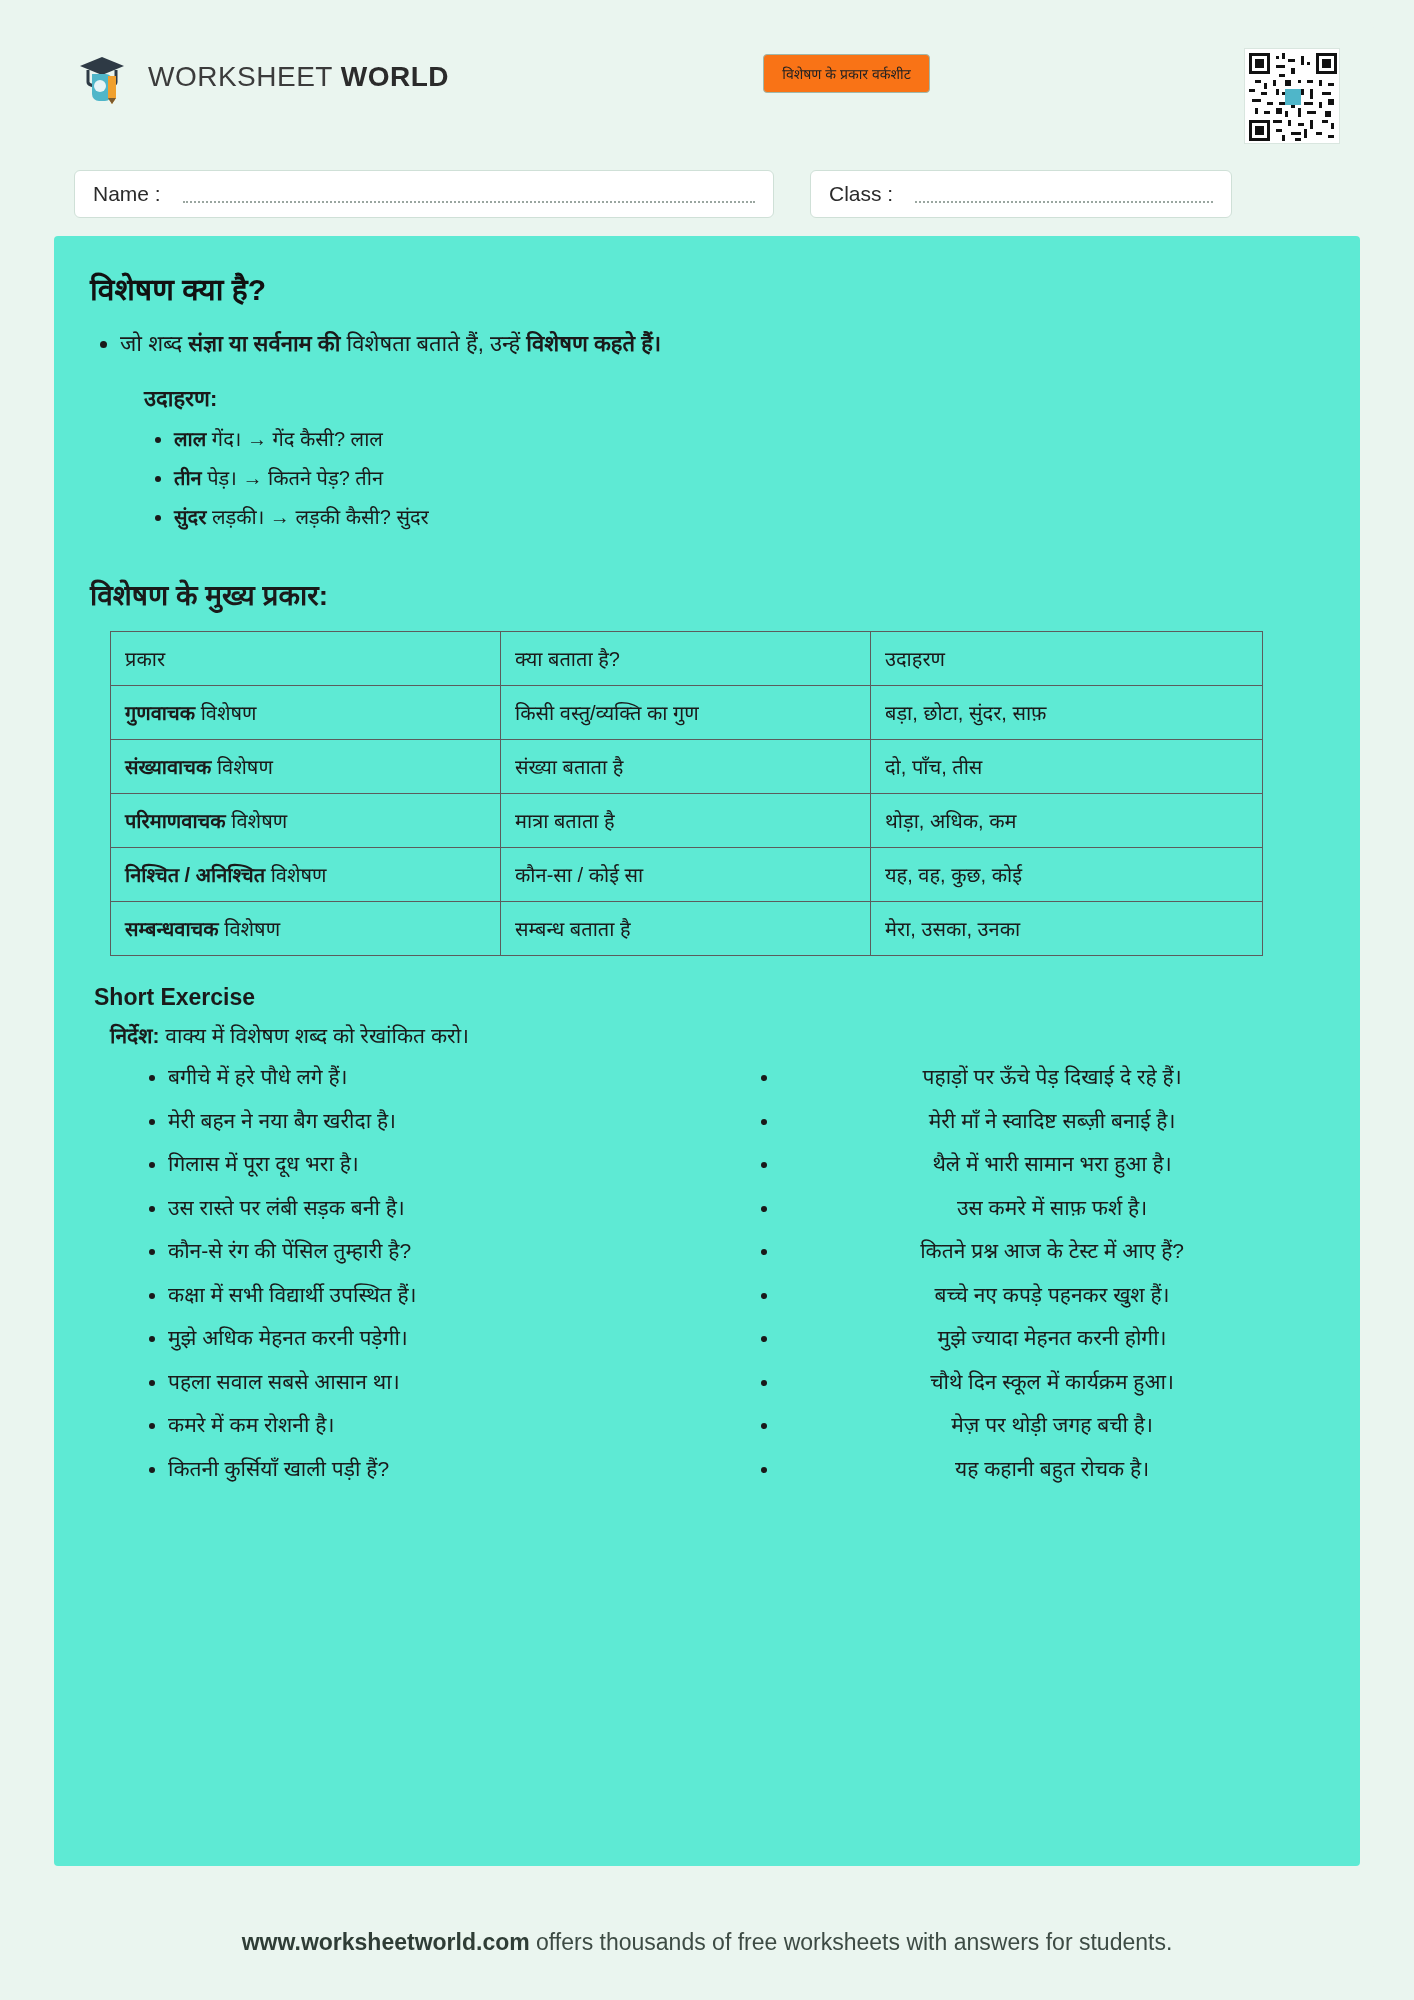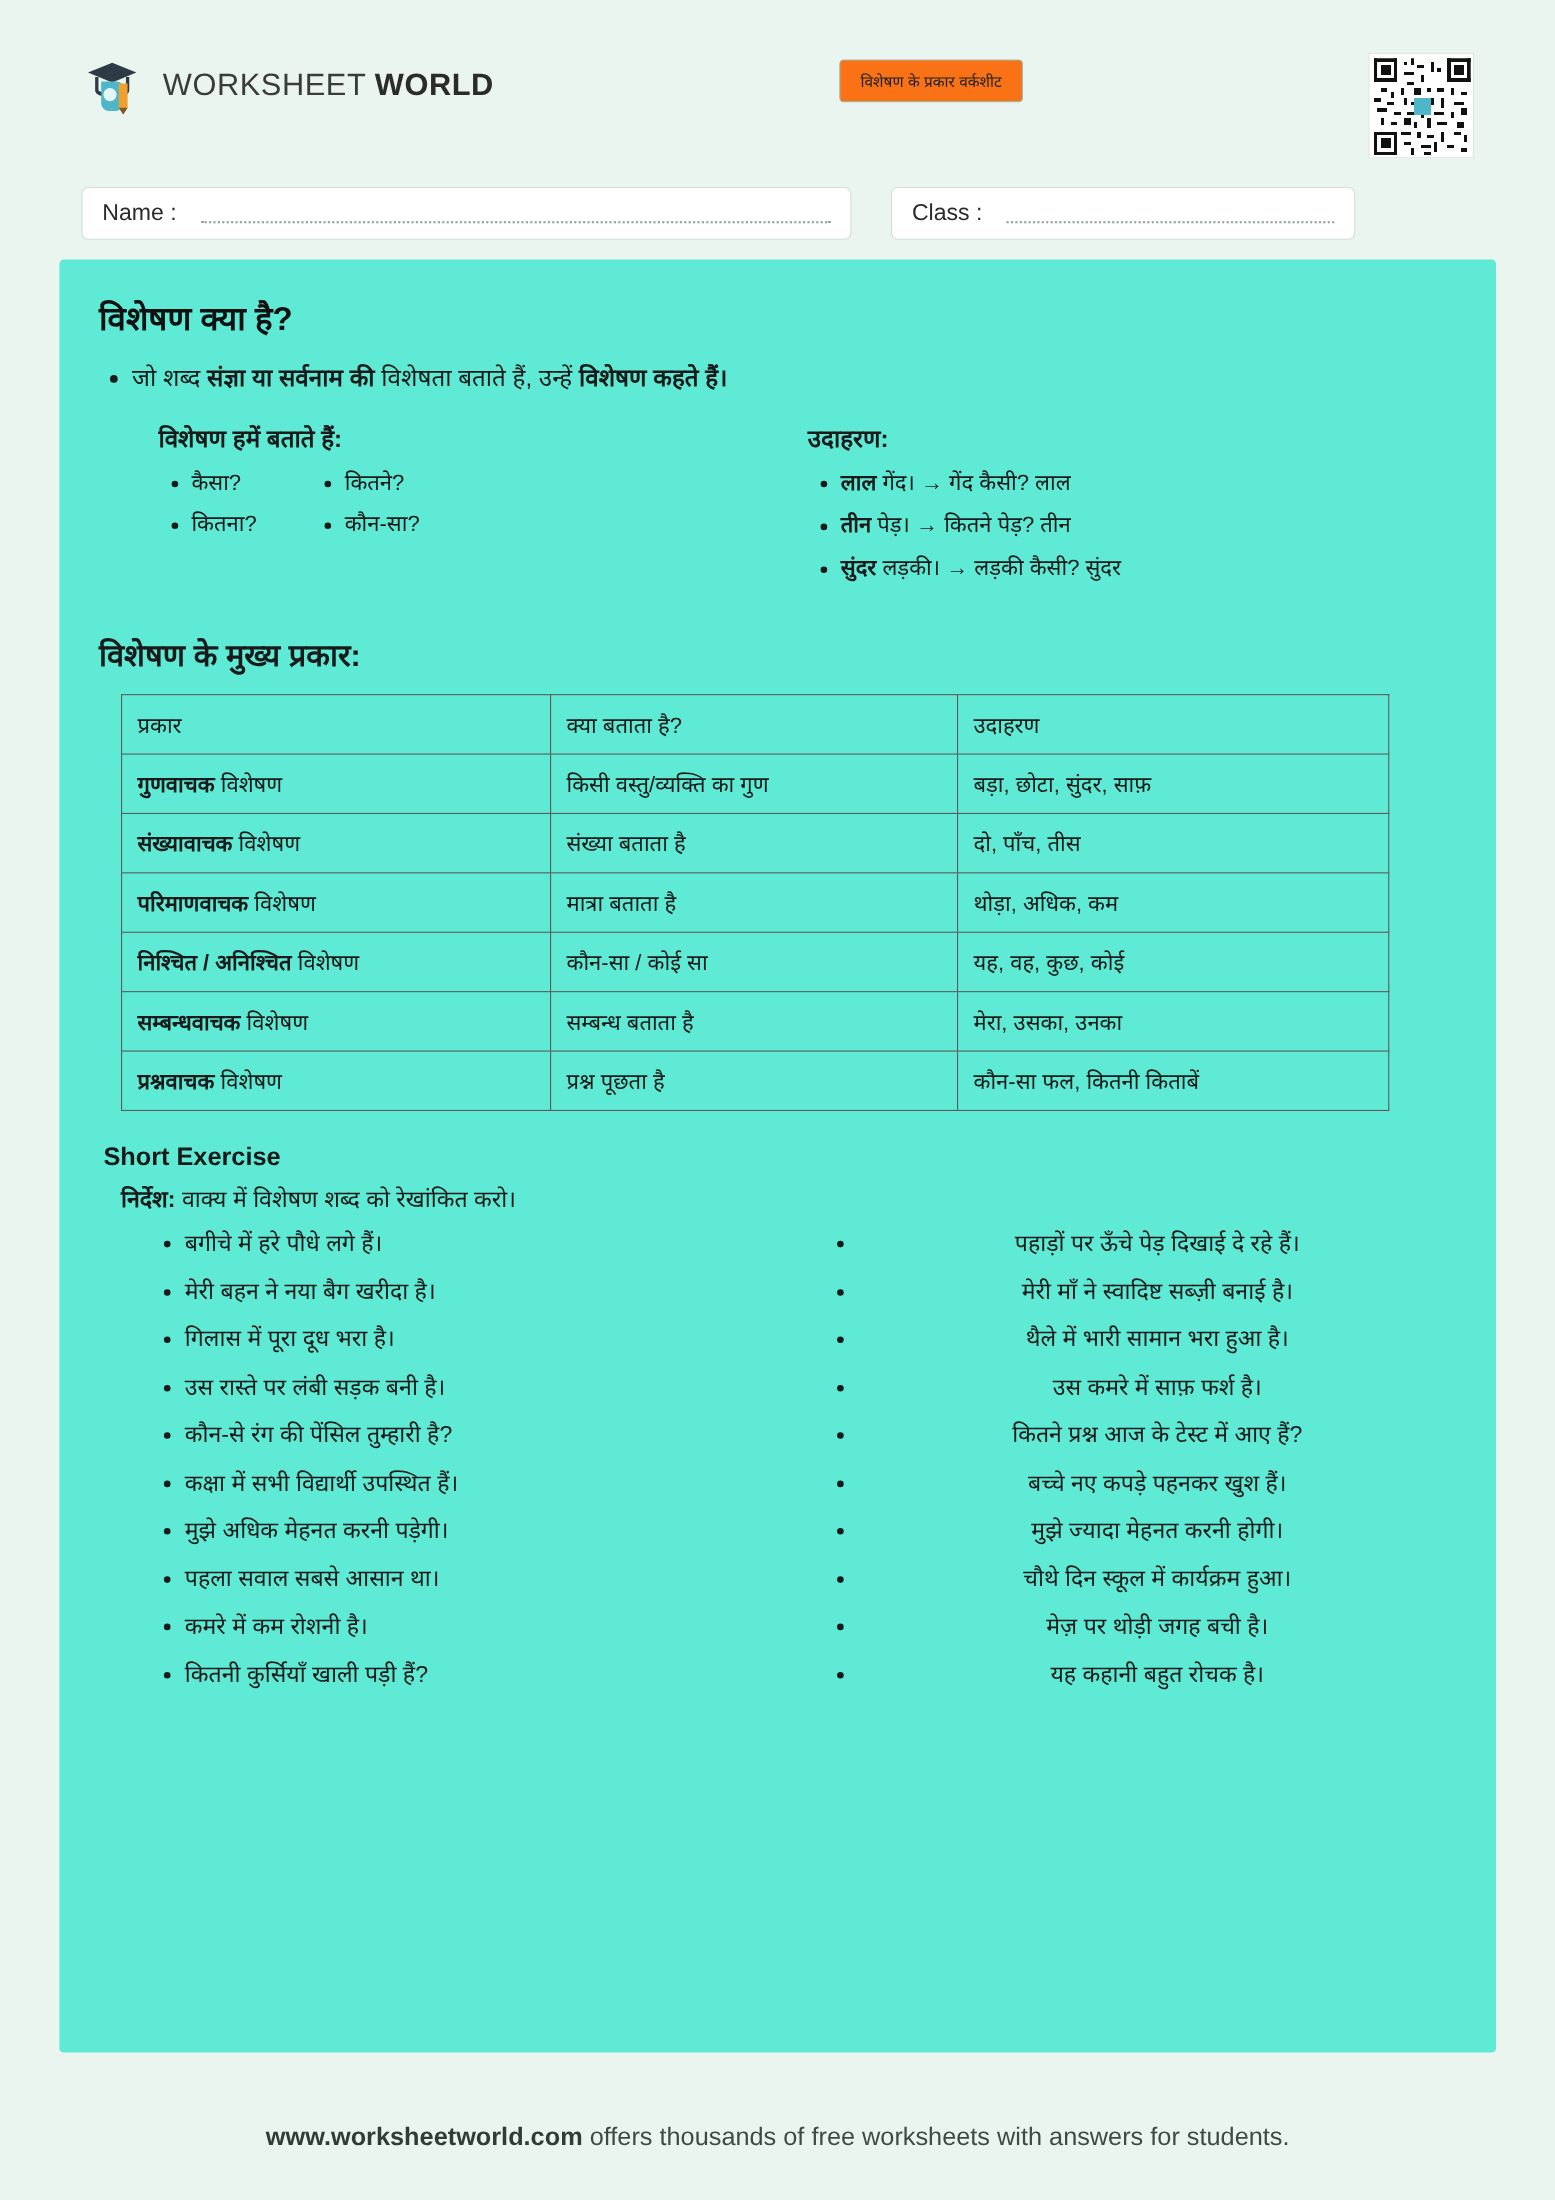--- a/index.html
+++ b/index.html
@@ -324,33 +324,20 @@
 
     <h2 class="sec">विशेषण क्या है?</h2>
 
     <ul>
       <li class="lead">
         <span>जो शब्द </span><b>संज्ञा या सर्वनाम की</b><span> विशेषता बताते हैं, उन्हें </span><b>विशेषण कहते हैं।</b>
       </li>
     </ul>
 
     <div class="two-col">
-      <div class="col-left">
-        <div class="sub-head">विशेषण हमें बताते हैं:</div>
-        <div class="mini-cols">
-          <ul>
-            <li>कैसा?</li>
-            <li>कितना?</li>
-          </ul>
-          <ul>
-            <li>कितने?</li>
-            <li>कौन-सा?</li>
-          </ul>
-        </div>
-      </div>
 
       <div class="col-right">
         <div class="sub-head">उदाहरण:</div>
         <ul class="ex-list">
           <li><b>लाल</b><span> गेंद। → गेंद कैसी? लाल</span></li>
           <li><b>तीन</b><span> पेड़। → कितने पेड़? तीन</span></li>
           <li><b>सुंदर</b><span> लड़की। → लड़की कैसी? सुंदर</span></li>
         </ul>
       </div>
     </div>
@@ -386,25 +373,20 @@
         </tr>
         <tr>
           <td><b>निश्चित / अनिश्चित</b><span> विशेषण</span></td>
           <td>कौन-सा / कोई सा</td>
           <td>यह, वह, कुछ, कोई</td>
         </tr>
         <tr>
           <td><b>सम्बन्धवाचक</b><span> विशेषण</span></td>
           <td>सम्बन्ध बताता है</td>
           <td>मेरा, उसका, उनका</td>
-        </tr>
-        <tr>
-          <td><b>प्रश्नवाचक</b><span> विशेषण</span></td>
-          <td>प्रश्न पूछता है</td>
-          <td>कौन-सा फल, कितनी किताबें</td>
         </tr>
       </tbody>
     </table>
 
     <div class="ex-title">Short Exercise</div>
     <div class="ex-instr">
       <b>निर्देश:</b><span> वाक्य में विशेषण शब्द को रेखांकित करो।</span>
     </div>
 
     <div class="sent-cols">

